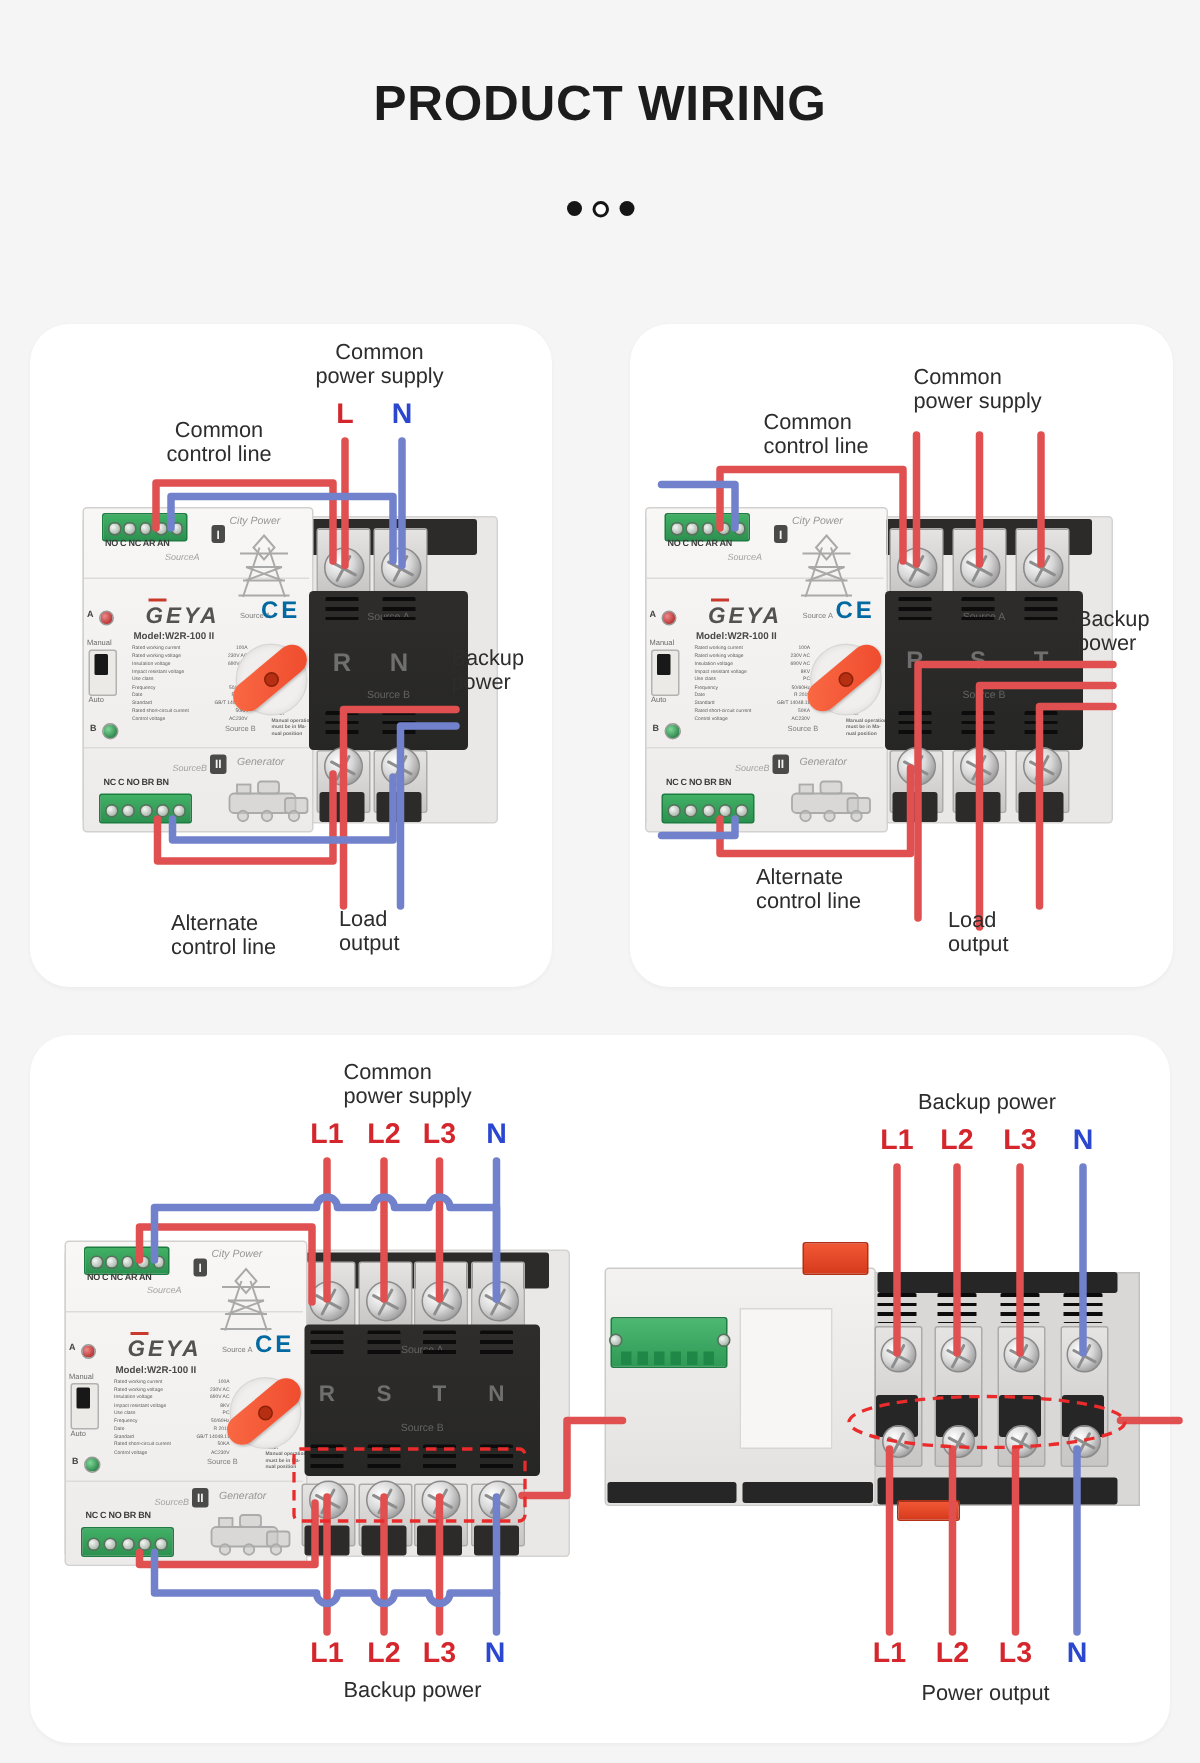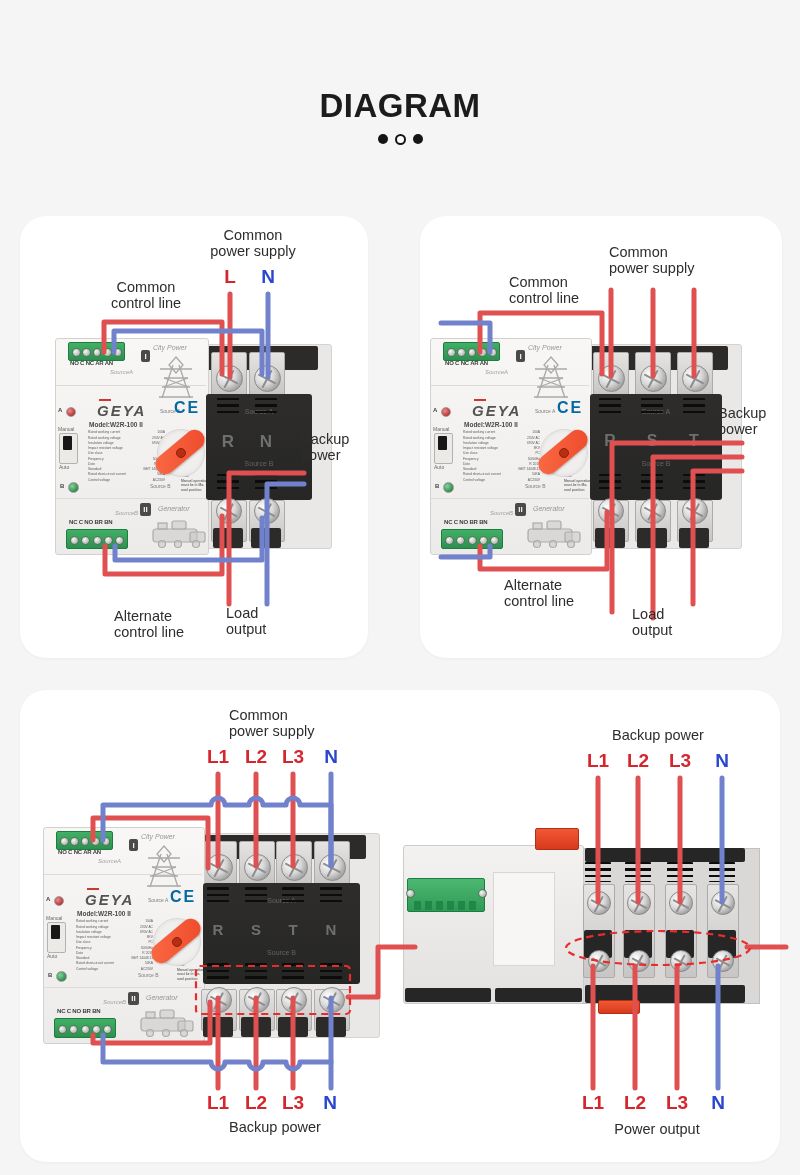--- a/index.html
+++ b/index.html
@@ -64,21 +64,21 @@
   .sterm{position:absolute;background:#d9d8d6;border:1px solid #c2c1bf;}
   .sred{position:absolute;background:linear-gradient(#f25835,#d63a1c);border:1px solid #b32f14;border-radius:2px;}
   .sdark{position:absolute;background:#262626;border-radius:2px;}
   .gconn{position:absolute;background:linear-gradient(#4cb872,#2f9a55);border:1px solid #1d7c40;border-radius:2px;}
   .gtooth{position:absolute;background:#1f8747;}
 </style>
 </head>
 <body>
 
 <div class="page">
-  <div class="title"><br><span>DIAGRAM</span></div>
+  <div class="title"><span>PRODUCT WIRING</span><br></div>
   <div class="dots">
     <div class="dot"></div>
     <div class="dot open"></div>
     <div class="dot"></div>
   </div>
   <section class="card" id="card1"></section>
   <section class="card" id="card2"></section>
   <section class="card" id="card3"></section>
   <div id="scene">
       <div class="backplate" style="left: 55px; top: 344px; width: 275px; height: 203px;"></div>

